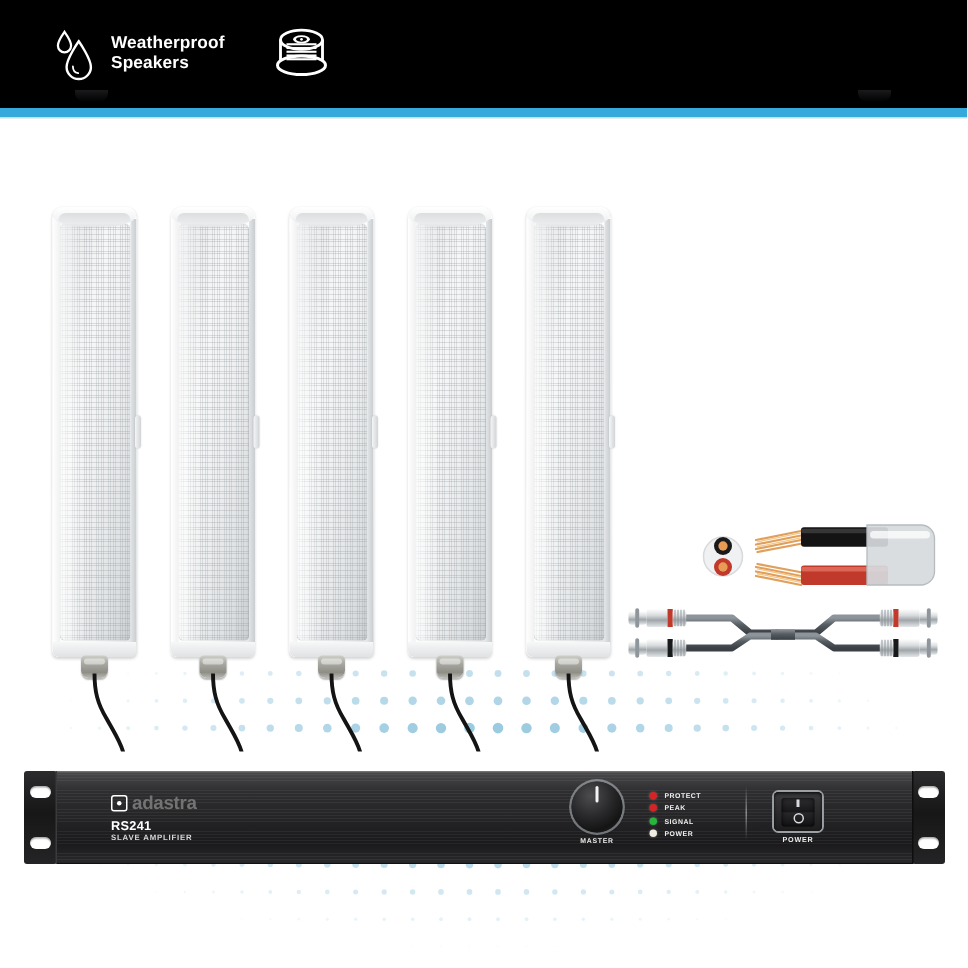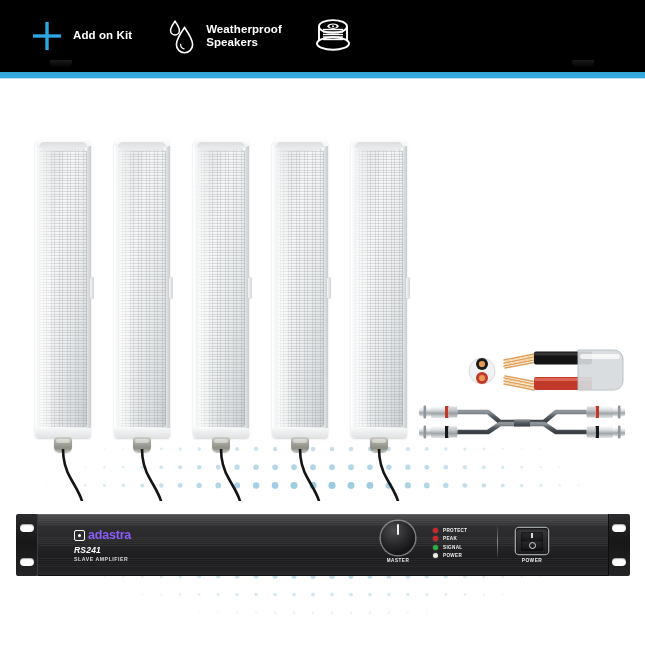--- a/index.html
+++ b/index.html
@@ -153,21 +153,21 @@
   }
   .amp-brandrow{
     position:absolute;left:40px;top:13px;display:flex;align-items:center;
   }
   .brand-mark{
     width:9px;height:9px;border:1.3px solid #ffffff;border-radius:2px;
     display:flex;align-items:center;justify-content:center;margin-right:3px;
   }
   .brand-mark i{display:block;width:3px;height:3px;border-radius:50%;background:#fff;}
   .brand-text{
-    color:#8b5cf6;font-size:12.5px;font-weight:bold;letter-spacing:-0.2px;
+    color:#737373;font-size:12.5px;font-weight:bold;letter-spacing:-0.2px;
   }
   .amp-model{
     position:absolute;left:40px;top:30px;
     color:#ffffff;font-size:8.5px;font-weight:bold;letter-spacing:0.2px;
   }
   .amp-sub{
     position:absolute;left:40px;top:41px;
     color:#d8d8d8;font-size:5.2px;font-weight:bold;letter-spacing:0.55px;
   }
   .knob-wrap{position:absolute;left:377px;top:521px;width:42px;height:50px;}
@@ -220,29 +220,20 @@
     background:linear-gradient(180deg,#1a1a1c,#000);
   }
 </style>
 </head>
 <body>
 
 <div id="stage">
 
   <div class="header">
 
-    <div class="feature" style="margin-left:30px;">
-      <span class="feat-icon">
-        <svg width="34" height="34" viewBox="0 0 34 34">
-          <line x1="17" y1="3" x2="17" y2="31" stroke="#2ea7e0" stroke-width="3.4"></line>
-          <line x1="3" y1="17" x2="31" y2="17" stroke="#2ea7e0" stroke-width="3.4"></line>
-        </svg>
-      </span>
-      <span class="feat-label">Add on Kit</span>
-    </div>
 
 
     <div class="feature" style="margin-left:34px;text-decoration:underline;">
       <span class="feat-icon">
         <svg width="31" height="37" viewBox="0 0 31 37">
           <path d="M9 3.2 C9 3.2 4.6 9.4 4.6 12.4 C4.6 14.9 6.6 16.9 9 16.9 C11.4 16.9 13.4 14.9 13.4 12.4 C13.4 9.4 9 3.2 9 3.2 Z" fill="none" stroke="#ffffff" stroke-width="1.5"></path>
           <path d="M18.5 9.5 C18.5 9.5 10.4 21.1 10.4 26.6 C10.4 31.1 14.0 34.7 18.5 34.7 C23.0 34.7 26.6 31.1 26.6 26.6 C26.6 21.1 18.5 9.5 18.5 9.5 Z" fill="none" stroke="#ffffff" stroke-width="1.6"></path>
           <path d="M14.6 26.3 C14.6 28.6 16.1 30.4 18.1 30.8" fill="none" stroke="#ffffff" stroke-width="1.2" stroke-linecap="round"></path>
         </svg>
       </span>
@@ -742,21 +733,21 @@
     </div>
     <div class="amp-face"></div>
   </div>
 
   <div class="amp-brandrow" style="position:absolute;left:74px;top:528px;">
     <span class="brand-mark">
         <i></i>
       </span>
     <span class="brand-text">adastra</span>
   </div>
-  <div class="amp-model" style="position:absolute;left:74px;top:545px;font-style:italic;">RS241</div>
+  <div class="amp-model" style="position:absolute;left:74px;top:545px;">RS241</div>
   <div class="amp-sub" style="position:absolute;left:74px;top:556px;">SLAVE AMPLIFIER</div>
 
   <div class="knob-wrap">
     <div class="knob"></div>
     <div class="knob-label">MASTER</div>
   </div>
 
   <div class="led-block" id="leds">
       <div class="led-row">
         <span class="led" style="background:#d62424"></span>

